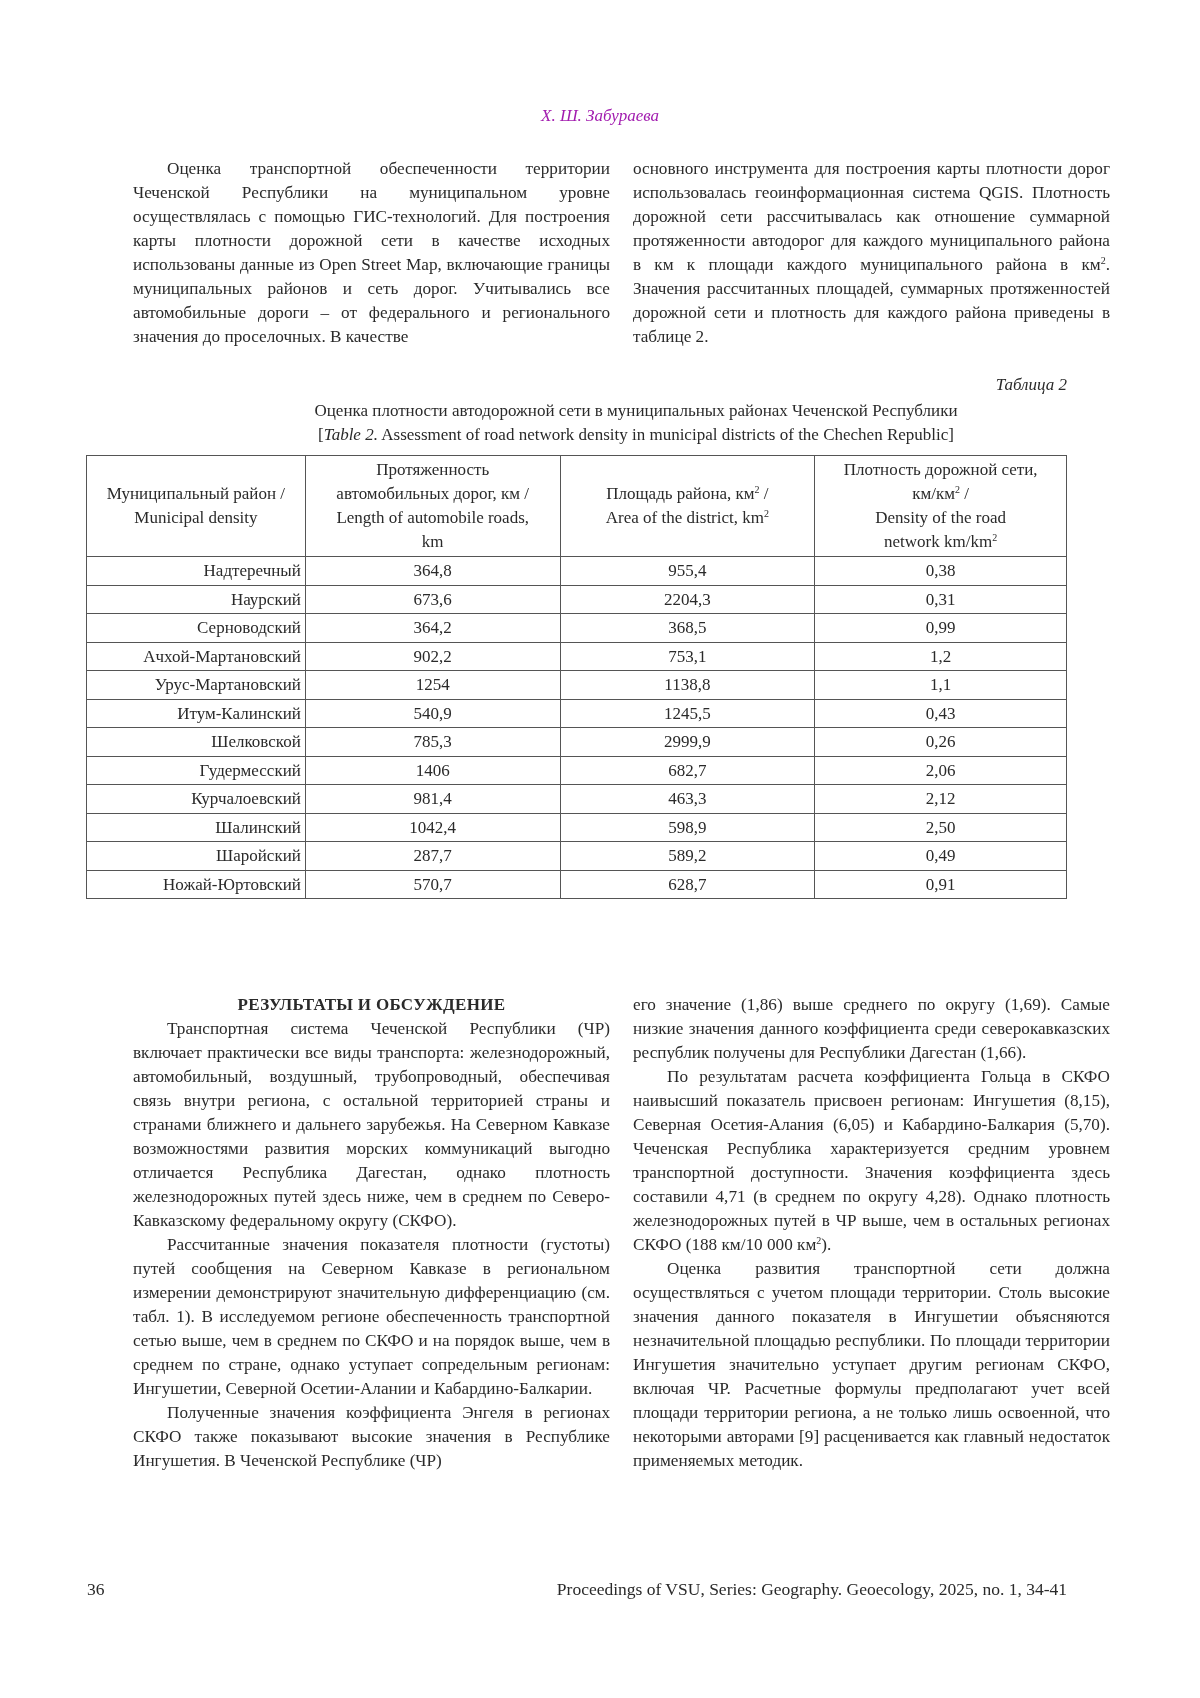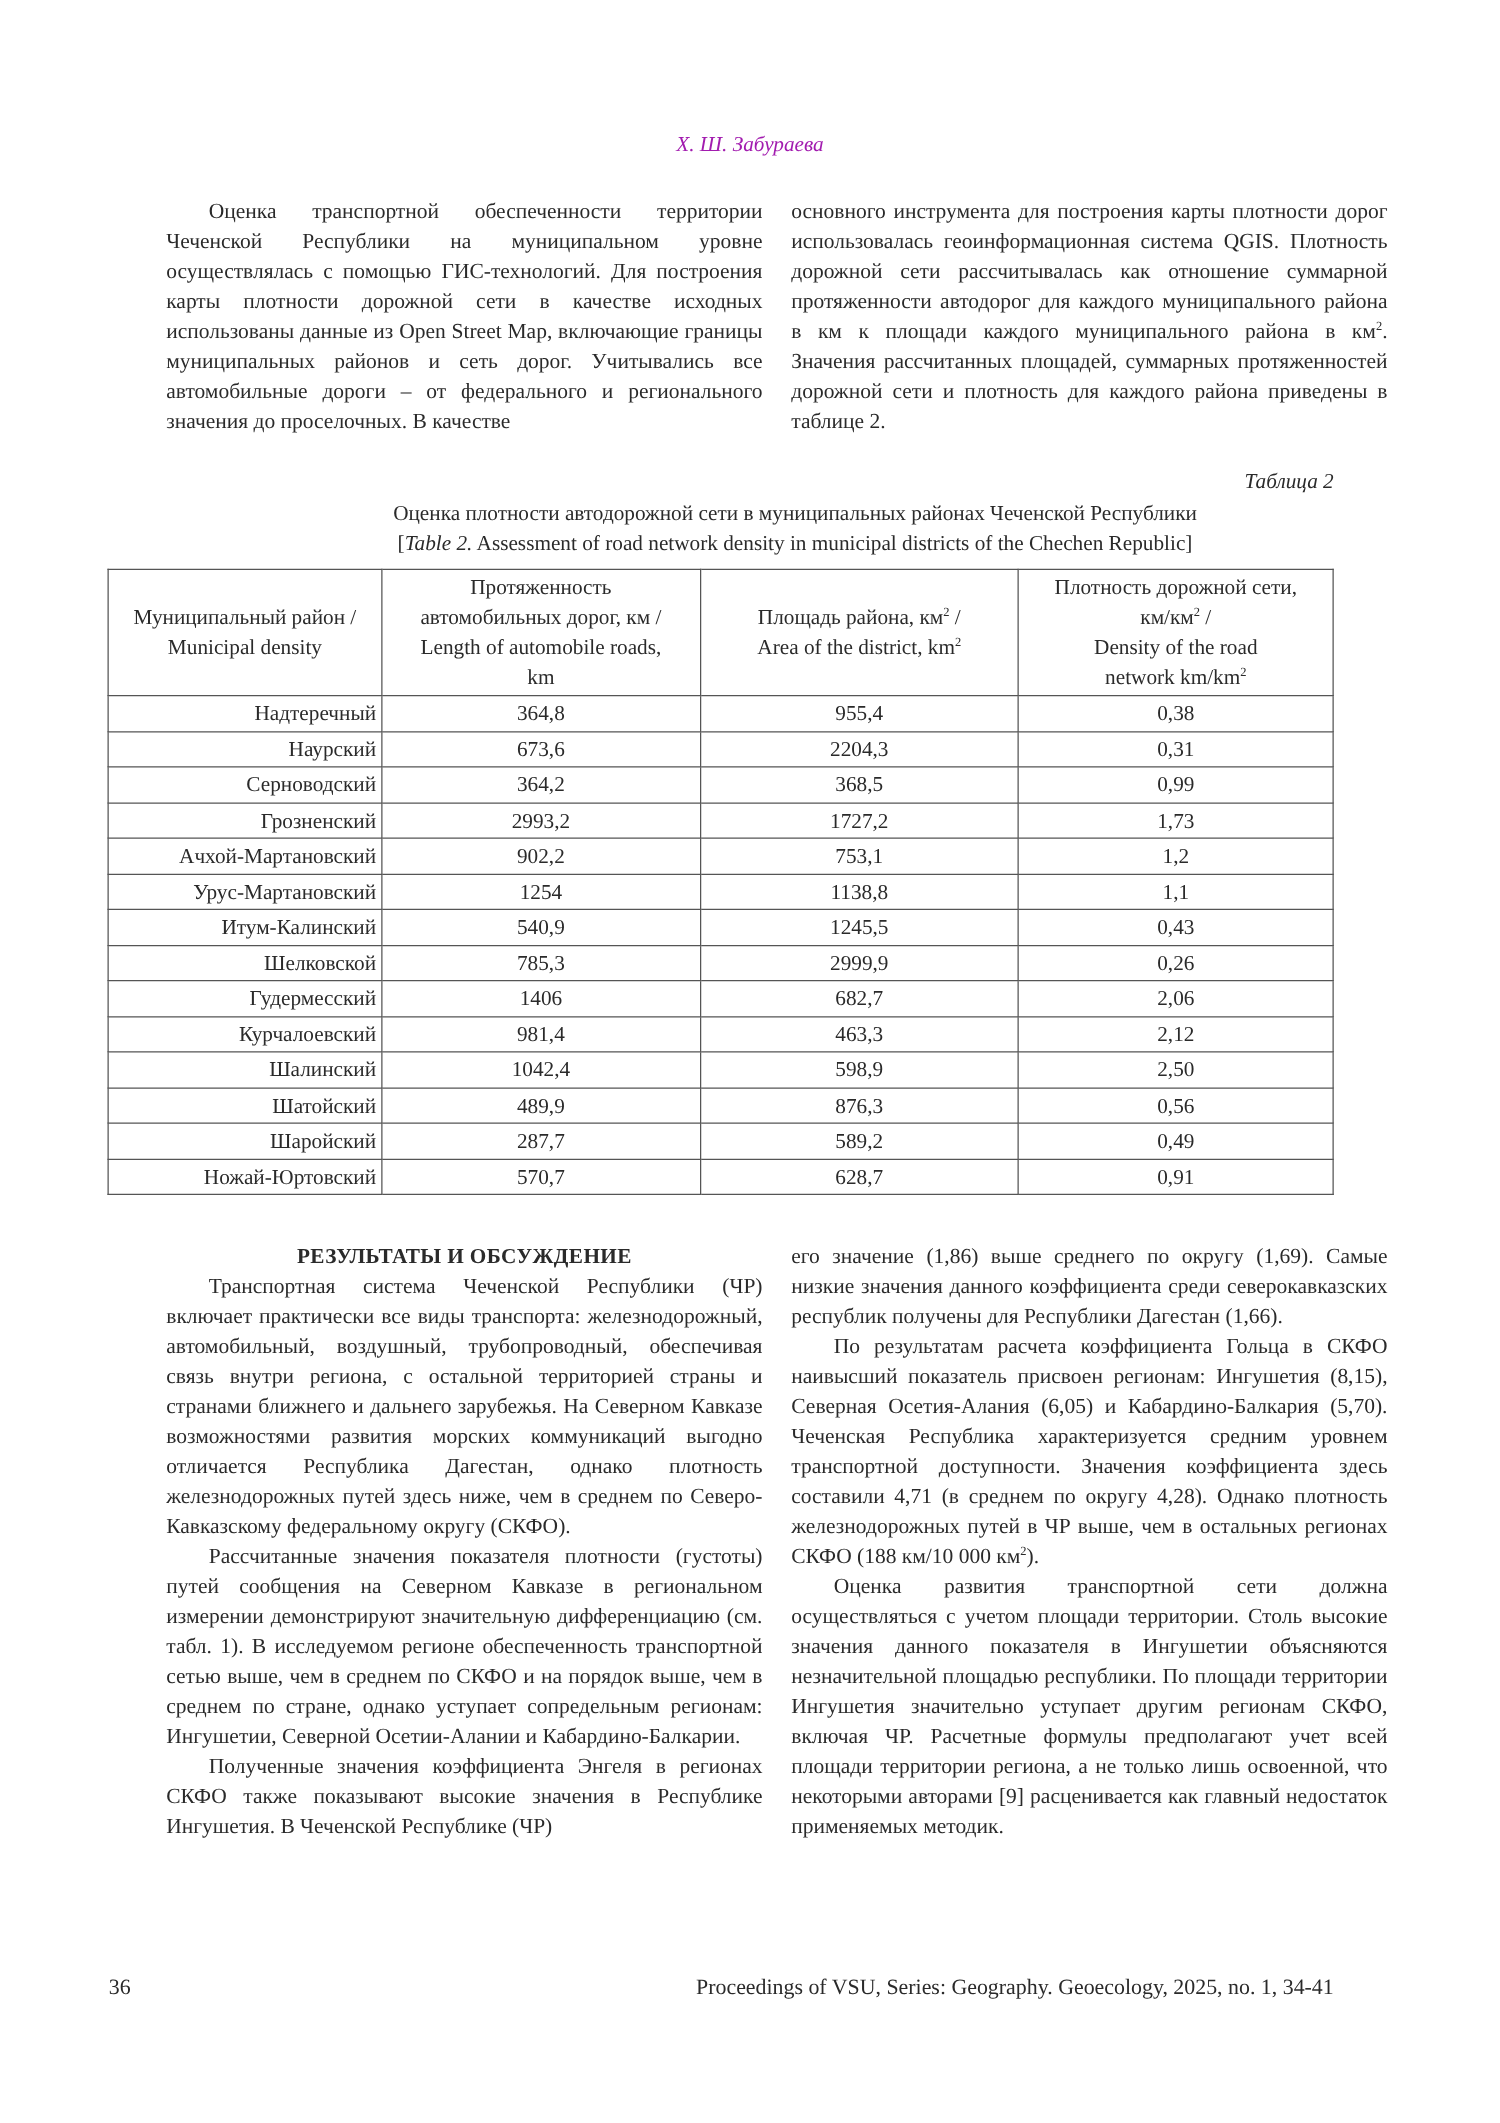--- a/index.html
+++ b/index.html
@@ -108,26 +108,20 @@
         <td>2204,3</td>
         <td>0,31</td>
       </tr>
       <tr>
         <td class="name">Серноводский</td>
         <td>364,2</td>
         <td>368,5</td>
         <td>0,99</td>
       </tr>
       <tr>
-        <td class="name">Грозненский</td>
-        <td>2993,2</td>
-        <td>1727,2</td>
-        <td>1,73</td>
-      </tr>
-      <tr>
         <td class="name">Ачхой-Мартановский</td>
         <td>902,2</td>
         <td>753,1</td>
         <td>1,2</td>
       </tr>
       <tr>
         <td class="name">Урус-Мартановский</td>
         <td>1254</td>
         <td>1138,8</td>
         <td>1,1</td>
@@ -156,26 +150,20 @@
         <td>463,3</td>
         <td>2,12</td>
       </tr>
       <tr>
         <td class="name">Шалинский</td>
         <td>1042,4</td>
         <td>598,9</td>
         <td>2,50</td>
       </tr>
       <tr>
-        <td class="name">Шатойский</td>
-        <td>489,9</td>
-        <td>876,3</td>
-        <td>0,56</td>
-      </tr>
-      <tr>
         <td class="name">Шаройский</td>
         <td>287,7</td>
         <td>589,2</td>
         <td>0,49</td>
       </tr>
       <tr>
         <td class="name">Ножай-Юртовский</td>
         <td>570,7</td>
         <td>628,7</td>
         <td>0,91</td>

